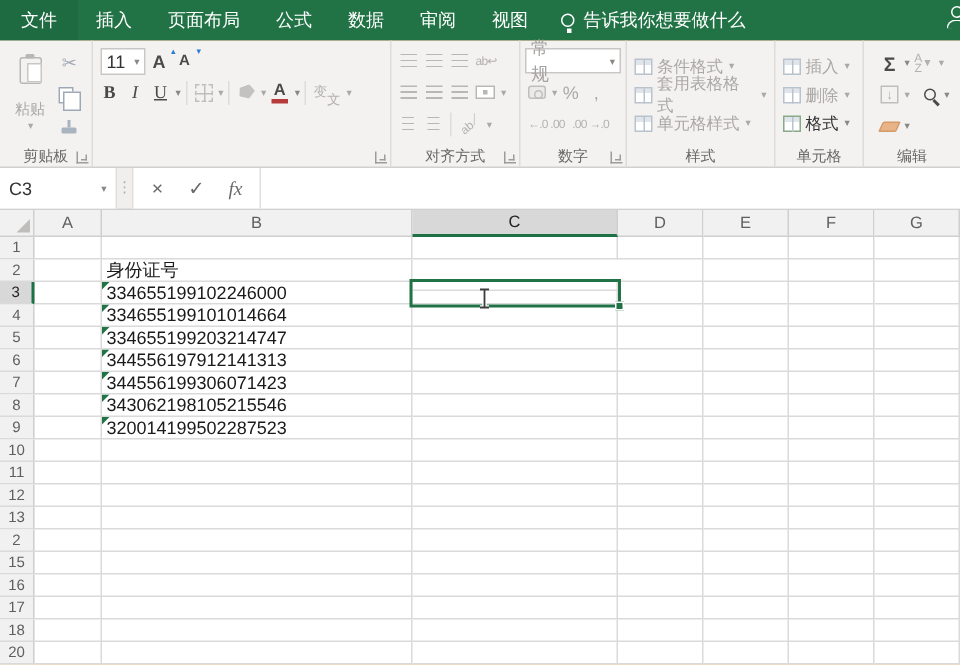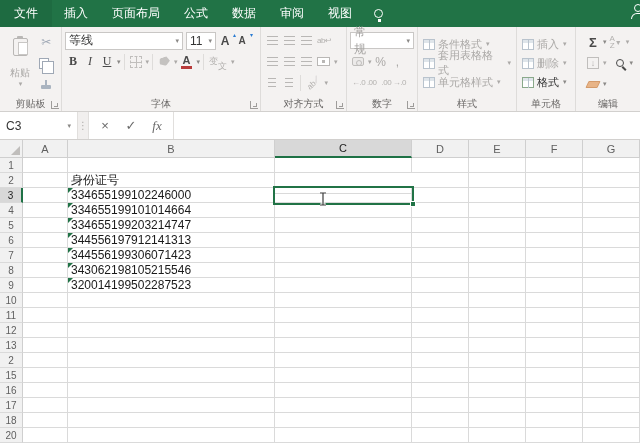--- a/index.html
+++ b/index.html
@@ -127,20 +127,21 @@
   <div class="tabbar">
     <div class="tab file">文件</div>
     <div class="tab">插入</div>
     <div class="tab">页面布局</div>
     <div class="tab">公式</div>
     <div class="tab">数据</div>
     <div class="tab">审阅</div>
     <div class="tab">视图</div>
     <div class="tellme">
       <span class="bulb"></span>
+      <span>告诉我你想要做什么</span>
     </div>
     <div class="person">
       <div class="head"></div>
         <div class="body"></div>
     </div>
   </div>
 
   <div class="ribbon">
 
     <div class="rgroup" style="width:62px">
@@ -161,24 +162,20 @@
             </span>
         </div>
       </div>
       <div class="rg-label">剪贴板</div>
       <span class="launcher"></span>
     </div>
 
     <div class="rgroup" style="width:199px">
       <div class="col" style="flex:1">
         <div class="rowi">
-          <div class="combo fname">
-            <span>等线</span>
-              <span class="dd">▾</span>
-          </div>
           <div class="combo fsize">
             <span>11</span>
               <span class="dd">▾</span>
           </div>
           <span class="btn bigA">
               <span>A</span>
               <sup>▴</sup>
             </span>
           <span class="btn smallA">
               <span>A</span>
@@ -205,21 +202,20 @@
           <span class="btn fcolor">
               <span>A</span>
               <span class="bar"></span>
             </span>
             <span class="dd">▾</span>
           <span class="vsep"></span>
           <span class="btn phon"><span>变</span><br>文</span>
             <span class="dd dis">▾</span>
         </div>
       </div>
-      <div class="rg-label">字体</div>
       <span class="launcher"></span>
     </div>
 
     <div class="rgroup" style="width:86px">
       <div class="col" style="flex:1">
         <div class="rowi">
           <span class="btn">
               <span class="lines dis2"></span>
             </span>
           <span class="btn">

